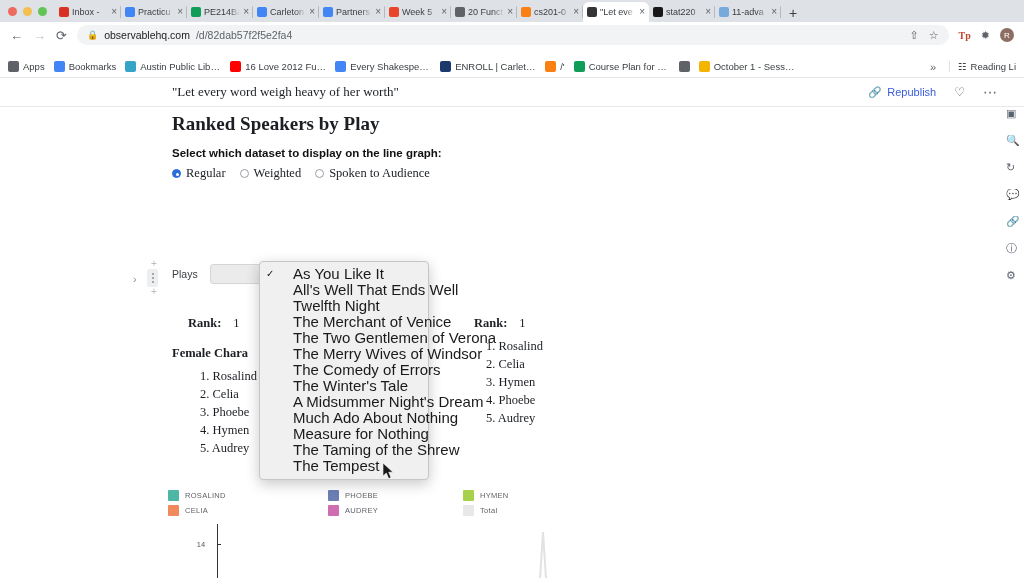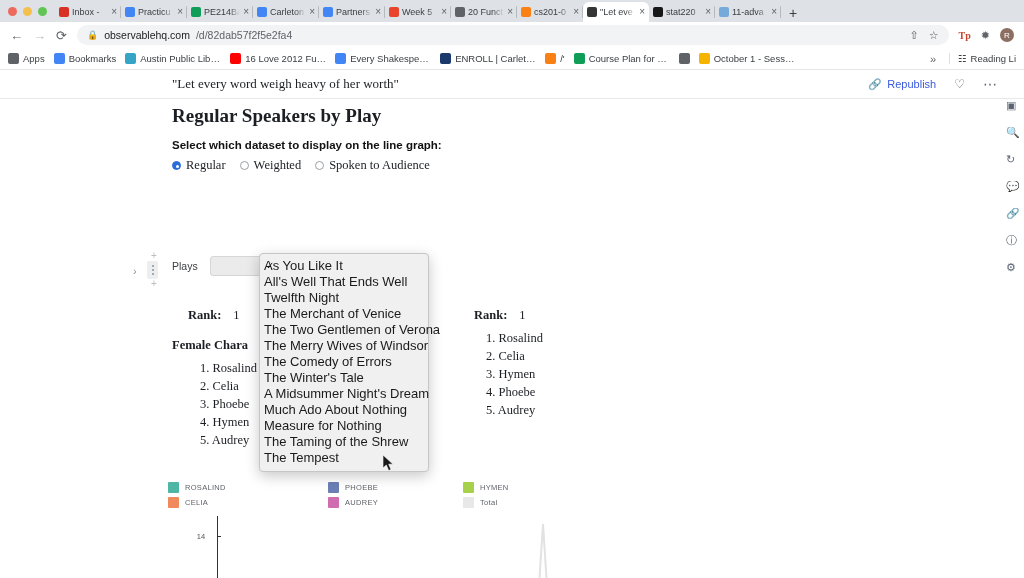--- a/index.html
+++ b/index.html
@@ -92,20 +92,21 @@
   #bookmarks {
     height: 22px;
     background:#ffffff;
     display:flex; align-items:center;
     gap: 9px;
     padding: 0 8px;
     border-bottom: 1px solid #e4e6e9;
     font-size: 9.5px;
     color:#3c4043;
     position: relative;
+    margin-top: 8px;
   }
   .bm { display:flex; align-items:center; gap:4px; white-space:nowrap; flex: 0 0 auto; max-width: 96px; overflow:hidden; }
   .bm .bmicon { width:11px; height:11px; flex:0 0 auto; display:flex; align-items:center; justify-content:center; font-size:9px; border-radius:2px; }
   .bm .bmlabel { overflow:hidden; text-overflow: ellipsis; white-space:nowrap; }
   #bm-overflow { margin-left:auto; font-size:11px; color:#5f6368; padding-right:4px; }
   #reading-list { display:flex; align-items:center; gap:4px; border-left:1px solid #e0e0e0; padding-left:8px; white-space:nowrap; }
 
   
   #page { position:relative; width:1024px; height: 508px; background:#fff; overflow:hidden; }
 
@@ -200,22 +201,22 @@
     width:170px;
     background:#f0f0f0;
     border:1px solid #c6c6c6;
     border-radius:4px;
     box-shadow: 0 4px 14px rgba(0,0,0,0.22);
     padding: 4px 0 5px 0;
     z-index: 40;
   }
   .dd-item {
     height: 16px; line-height:16px;
-    font-size: 13px; color:#1a1a1a;
-    padding-left: 4px; position:relative;
+    font-size: 15px; color:#1a1a1a;
+    padding-left: 33px; position:relative;
     white-space:nowrap;
   }
   .dd-item.sel::before {
     content:"\2713";
     position:absolute; left:6px; top:0; font-size:10px; color:#1a1a1a;
   }
 
   
   #legend {
     position:absolute; left:168px; top:412px;
@@ -395,21 +396,21 @@
         <span id="republish">
           <span class="chain">🔗</span>
           <span>Republish</span>
         </span>
         <span class="nb-act">♡</span>
         <span class="nb-dots">⋯</span>
       </div>
     </div>
 
     <div id="nb-body">
-      <div id="section-title">Regular Speakers by Play</div>
+      <div id="section-title">Ranked Speakers by Play</div>
       <div id="dataset-label">Select which dataset to display on the line graph:</div>
       <div id="radio-row">
           <span class="radio-opt">
             <span class="radio checked"></span>
             <span>Regular</span>
           </span>
           <span class="radio-opt">
             <span class="radio"></span>
             <span>Weighted</span>
           </span>

